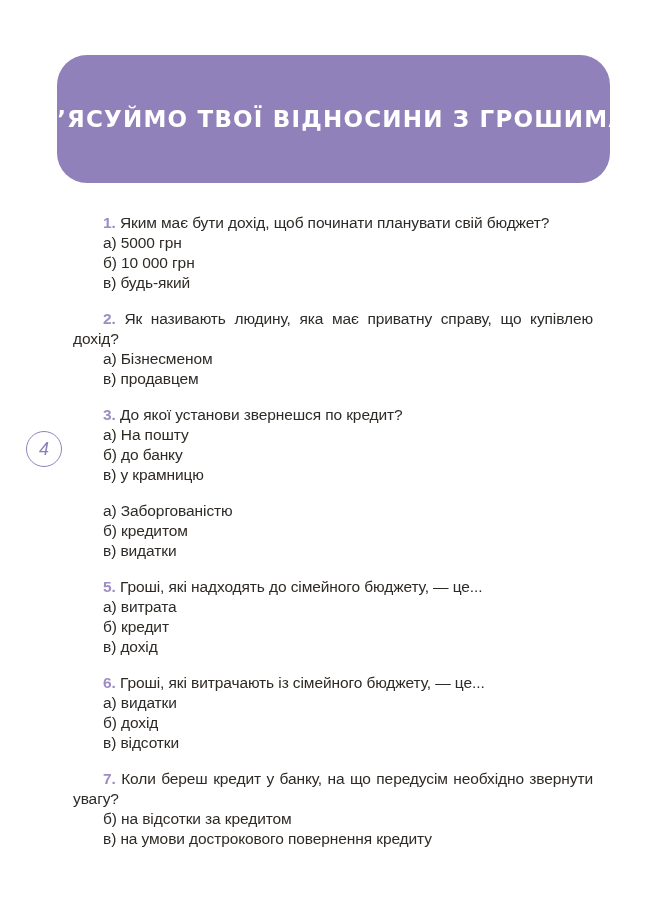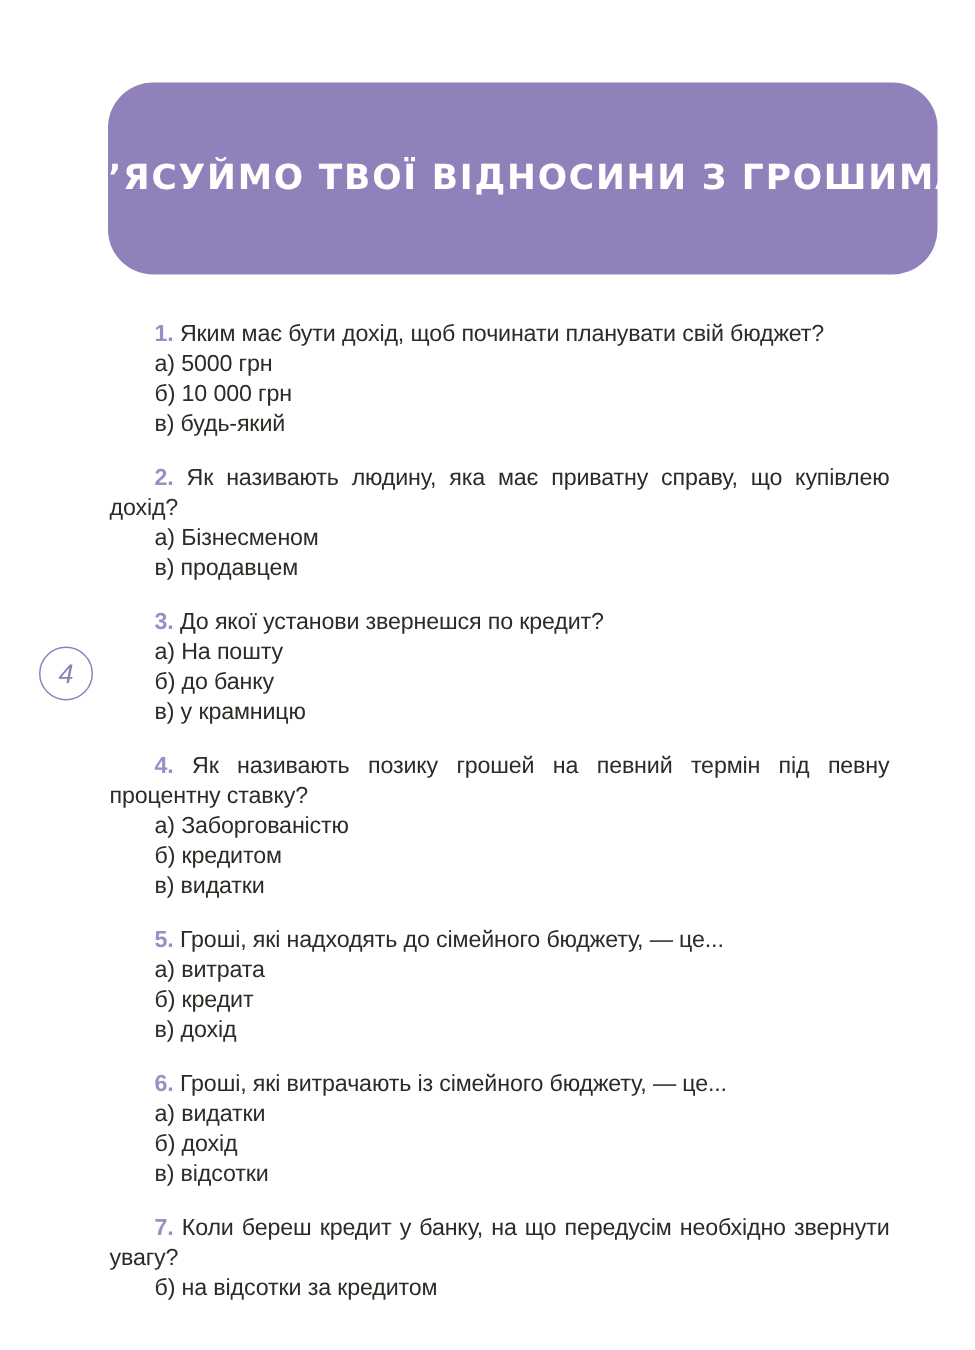--- a/index.html
+++ b/index.html
@@ -15,21 +15,21 @@
     overflow: hidden;
   }
   .page {
     position: relative;
     width: 650px;
     height: 900px;
     background: #ffffff;
   }
   .header-banner {
     position: absolute;
-    left: 72px;
+    left: 57px;
     top: 55px;
     width: 553px;
     height: 128px;
     background: #9181bb;
     border-radius: 30px;
     display: flex;
     align-items: center;
     justify-content: center;
   }
   .header-title {
@@ -121,21 +121,20 @@
       </div>
 
       <div class="question">
         <p class="q-text"><span class="q-num">3.</span> <span>До якої установи звернешся по кредит?</span></p>
         <div class="option">а) На пошту</div>
         <div class="option">б) до банку</div>
         <div class="option">в) у крамницю</div>
       </div>
 
       <div class="question">
-        <p class="q-text"><span class="q-num">4.</span> <span>Як називають позику грошей на певний термін під певну процентну ставку?</span></p>
         <div class="option">а) Заборгованістю</div>
         <div class="option">б) кредитом</div>
         <div class="option">в) видатки</div>
       </div>
 
       <div class="question">
         <p class="q-text"><span class="q-num">5.</span> <span>Гроші, які надходять до сімейного бюджету, — це...</span></p>
         <div class="option">а) витрата</div>
         <div class="option">б) кредит</div>
         <div class="option">в) дохід</div>
@@ -144,20 +143,21 @@
       <div class="question">
         <p class="q-text"><span class="q-num">6.</span> <span>Гроші, які витрачають із сімейного бюджету, — це...</span></p>
         <div class="option">а) видатки</div>
         <div class="option">б) дохід</div>
         <div class="option">в) відсотки</div>
       </div>
 
       <div class="question">
         <p class="q-text"><span class="q-num">7.</span> <span>Коли береш кредит у банку, на що передусім необхідно звернути увагу?</span></p>
         <div class="option">б) на відсотки за кредитом</div>
+        <div class="option">в) на умови дострокового повернення кредиту</div>
       </div>
 
     </div>
   </div>
 
   <div class="page-num-badge">
     <span>4</span>
   </div>
 
 </div>

